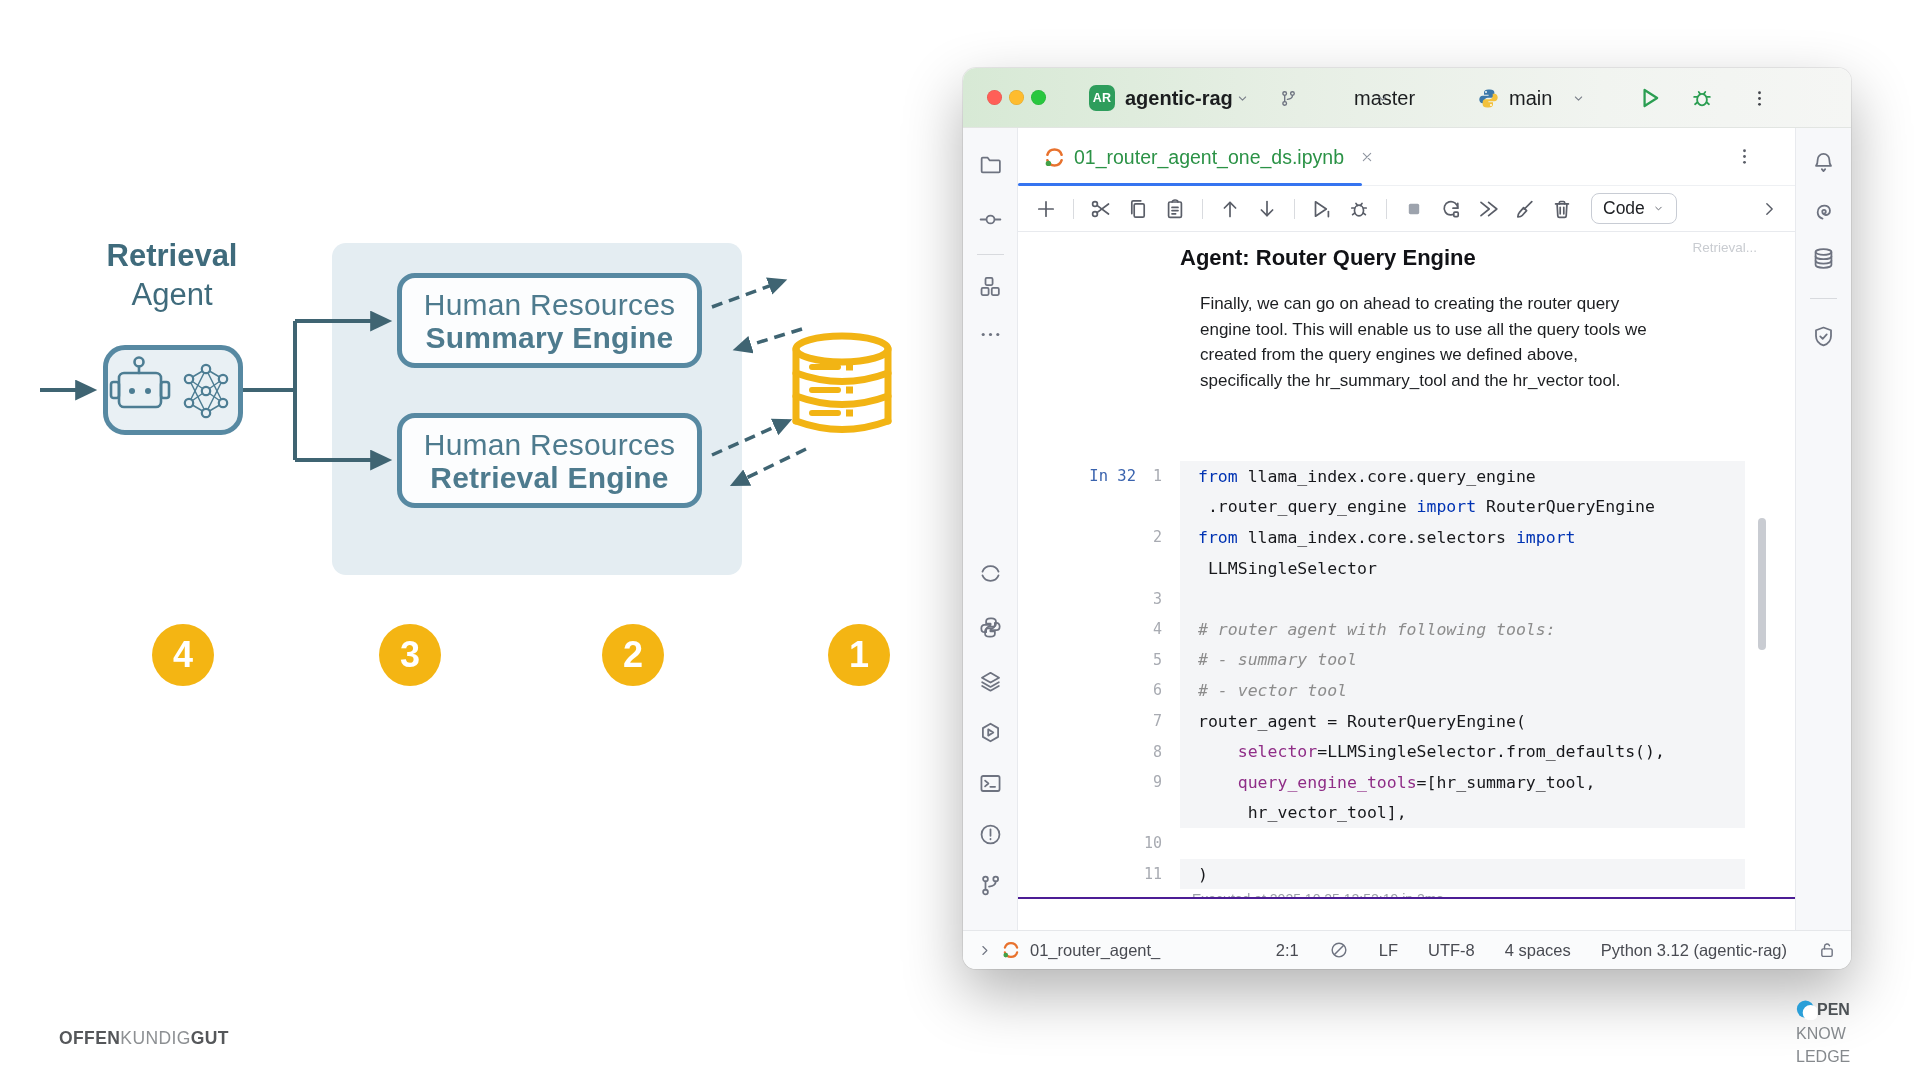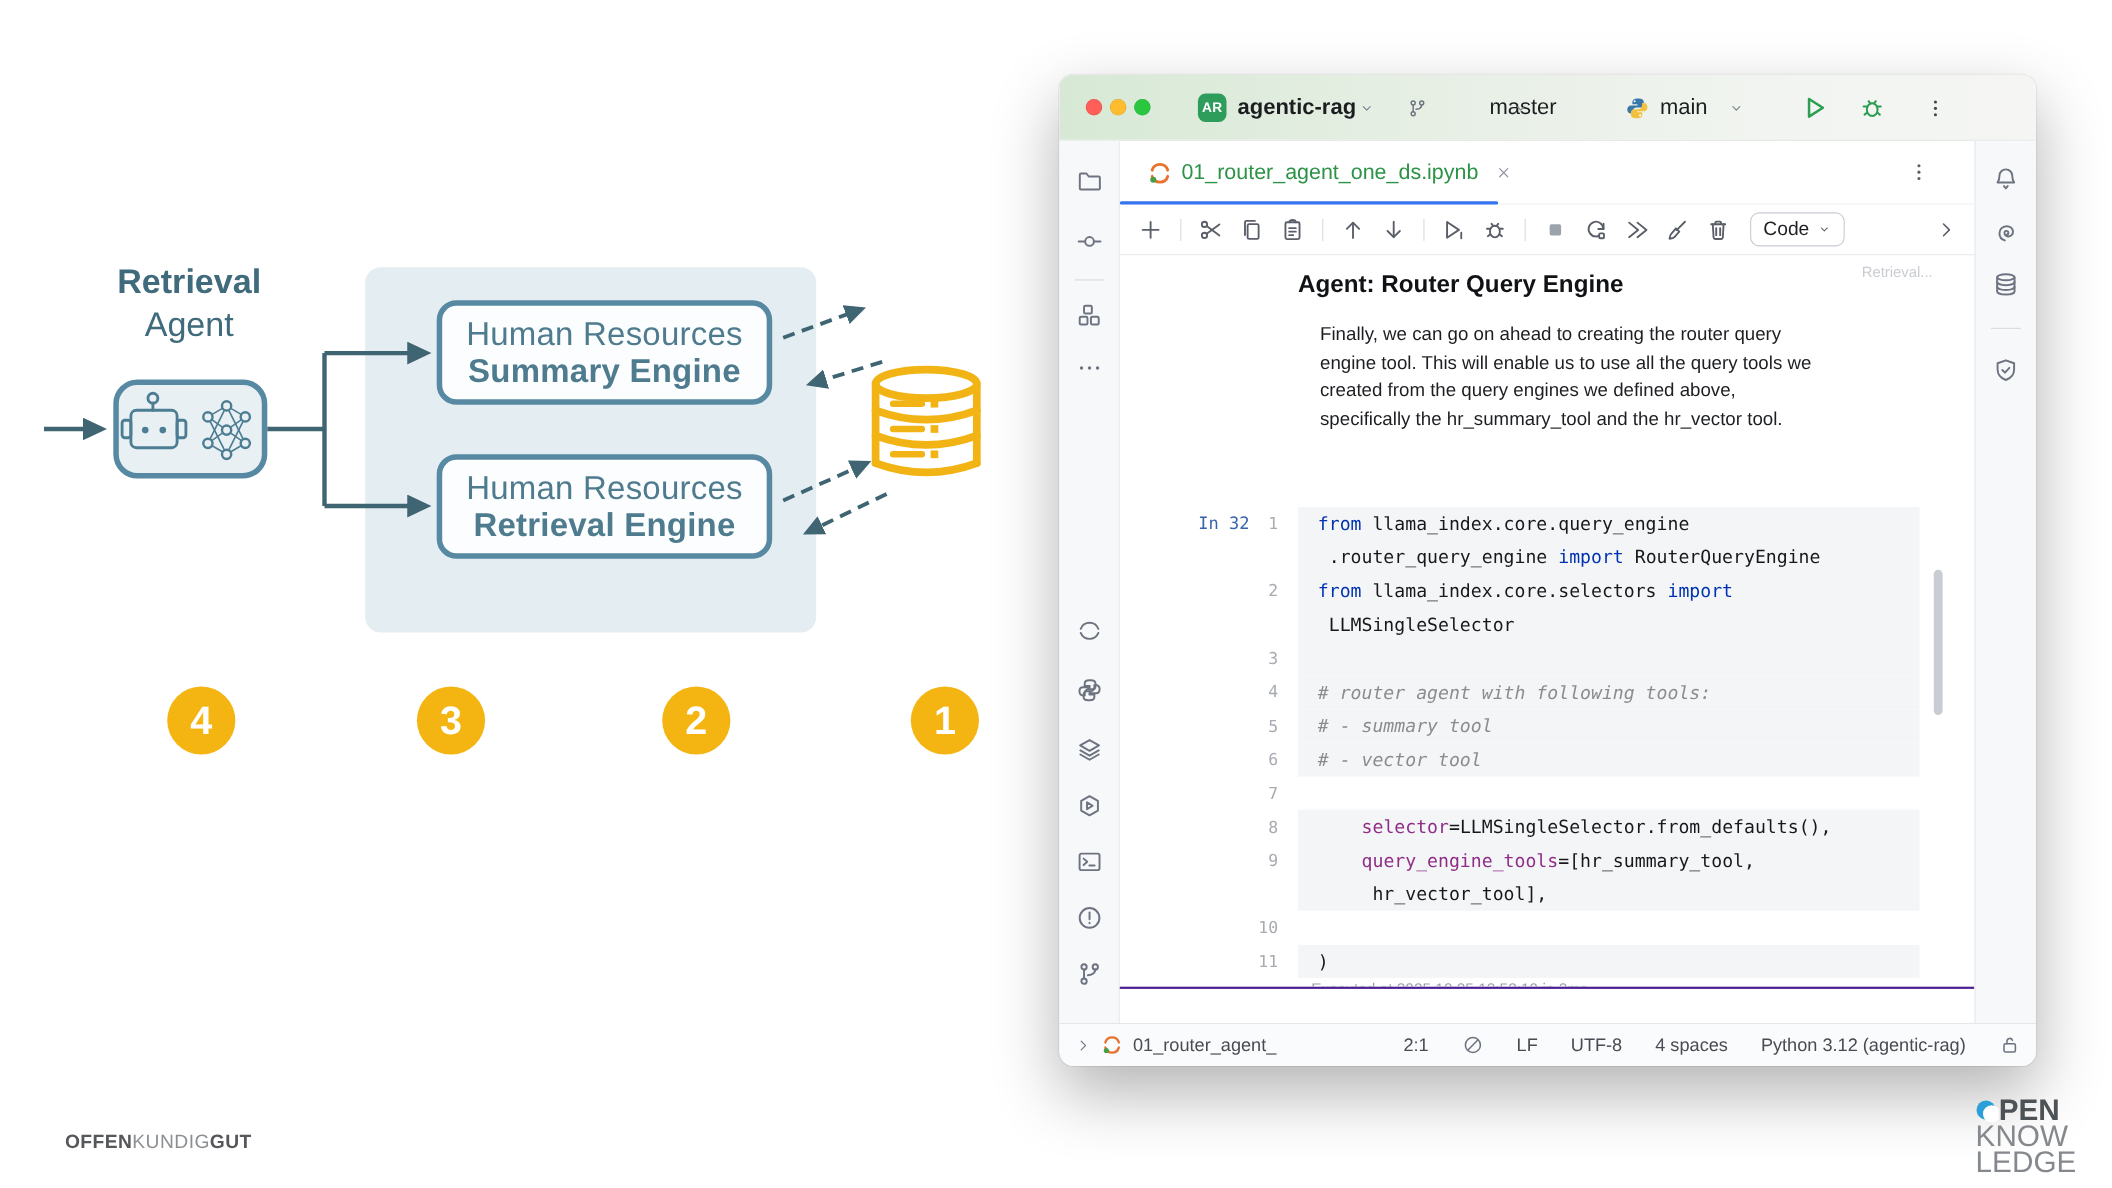--- a/index.html
+++ b/index.html
@@ -79,21 +79,21 @@
   .vscroll{position:absolute;left:740px;top:286px;width:8px;height:132px;border-radius:4px;background:#c9ccd2;}
 
   .status{height:39px;display:flex;align-items:center;gap:10px;padding:0 14px;background:#fafbfc;
           border-top:1px solid #e5e7ea;font-size:16.5px;color:#494b52;flex:none;}
   .st-cluster{margin-left:auto;display:flex;align-items:center;gap:30px;}
   .st-ic{width:20px;height:20px;}
 
   
   .brand-left{position:absolute;left:59px;top:1028px;font-size:17.5px;letter-spacing:.4px;color:#8d9093;}
   .brand-left .b{font-weight:700;color:#55575a;}
-  .brand-right{position:absolute;left:1796px;top:998px;font-size:27px;line-height:23.5px;color:#85898d;}
+  .brand-right{position:absolute;left:1796px;top:998px;font-size:16px;line-height:23.5px;color:#85898d;}
   .brand-right .l1{display:flex;align-items:center;font-weight:700;color:#4d5256;}
 </style>
 </head>
 <body>
 
 <div id="stage" data-interactable="false">
 
   <div class="slide" data-interactable="false">
 
     <div class="agent-label" data-interactable="false">
@@ -547,20 +547,21 @@
                 <div class="crow" data-interactable="true">
                   <span class="gex" data-interactable="false"></span>
                   <span class="gln" data-interactable="false">6</span>
                   <span></span>
                   <span class="ccode" data-interactable="false"><span class="cm"># - vector tool</span></span>
                 </div>
                 <div class="crow" data-interactable="true">
                   <span class="gex" data-interactable="false"></span>
                   <span class="gln" data-interactable="false">7</span>
                   <span></span>
+                  <span class="ccode" data-interactable="false"><span class="pl">router_agent = RouterQueryEngine(</span></span>
                 </div>
                 <div class="crow" data-interactable="true">
                   <span class="gex" data-interactable="false"></span>
                   <span class="gln" data-interactable="false">8</span>
                   <span></span>
                   <span class="ccode" data-interactable="false"><span class="pl">    </span><span class="prm">selector</span><span class="pl">=LLMSingleSelector.from_defaults(),</span></span>
                 </div>
                 <div class="crow" data-interactable="true">
                   <span class="gex" data-interactable="false"></span>
                   <span class="gln" data-interactable="false">9</span>

